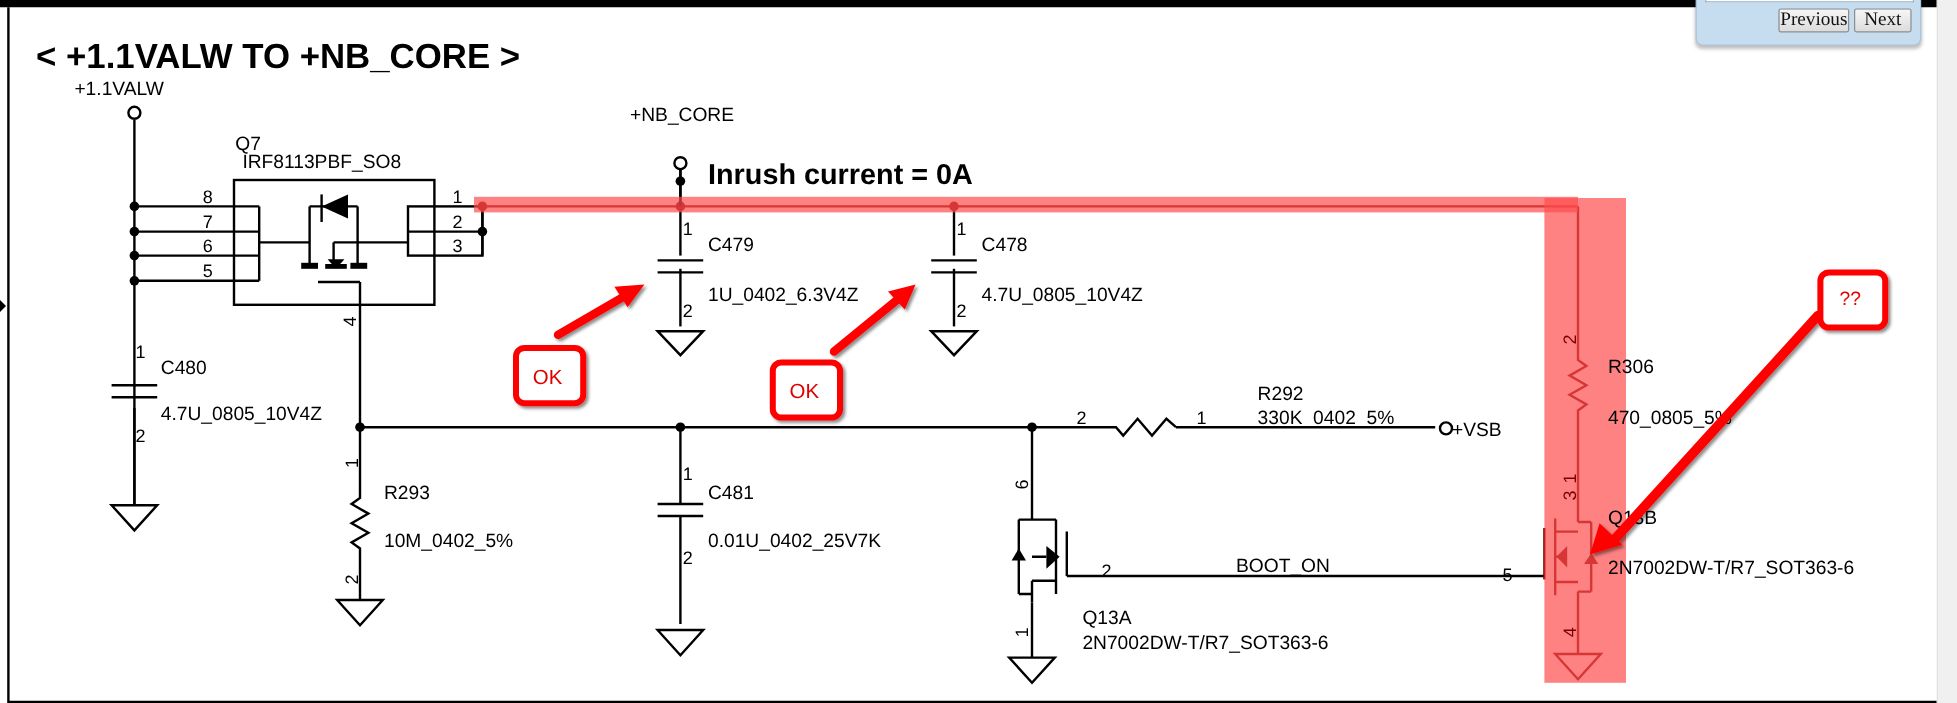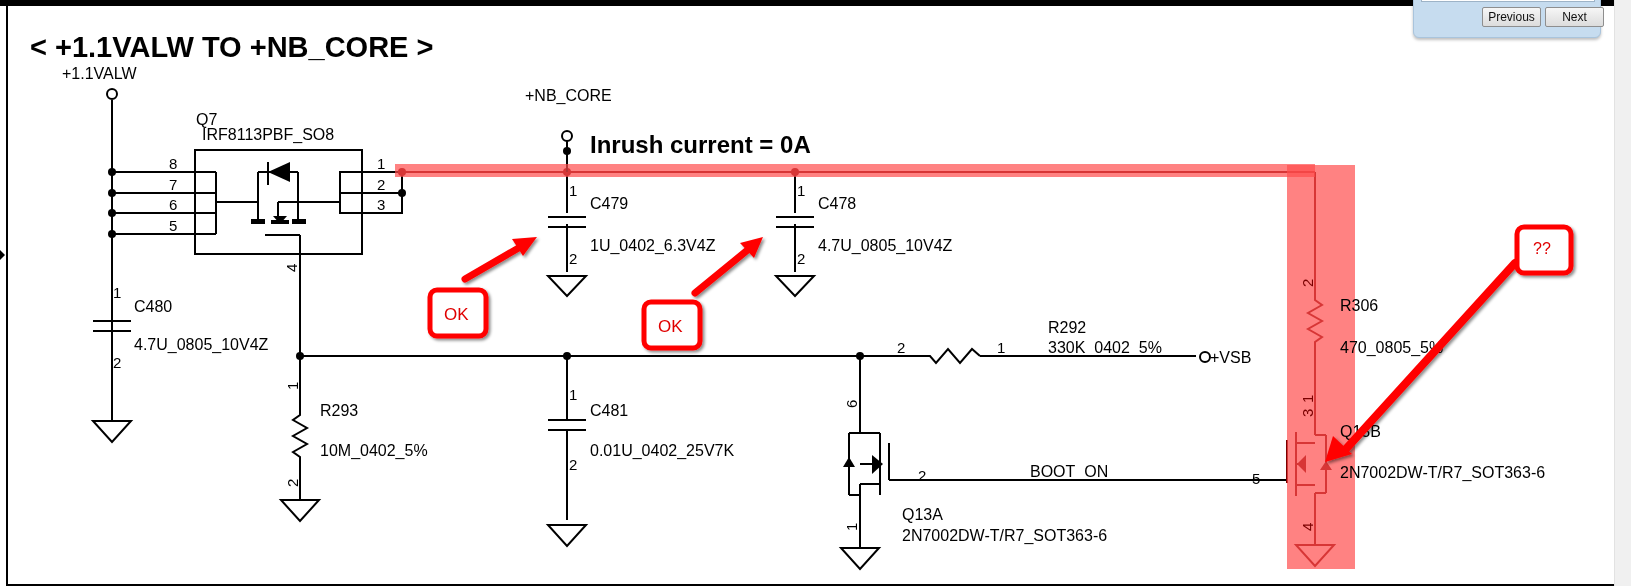--- a/index.html
+++ b/index.html
@@ -1,23 +1,23 @@
 <!DOCTYPE html>
 <html><head>
 <meta charset="utf-8">
 <style>
   html,body{margin:0;padding:0;background:#ffffff;}
   body{width:1631px;height:586px;position:relative;overflow:hidden;font-family:"Liberation Sans",sans-serif;}
   #stage{position:absolute;left:0;top:0;width:1631px;height:583px;}
   .scrollbar{position:absolute;left:1614px;top:0;width:17px;height:586px;background:#f0f0f0;border-left:1px solid #e2e2e2;}
   .findbar{position:absolute;left:1413px;top:-6px;width:186px;height:42px;background:#c6dcef;border:1px solid #a9c4dc;border-radius:0 0 6px 6px;box-shadow:0 2px 3px rgba(0,0,0,0.25);}
   .findbar .field{position:absolute;left:7px;top:0;width:172px;height:6px;background:#fff;border:1px solid #9db3c7;border-top:none;}
-  .findbar button{position:absolute;top:12px;height:20px;font-family:Liberation Sans, sans-serif;font-size:12px;background:linear-gradient(#f6f6f6,#dcdcdc);border:1px solid #8e8e8e;border-radius:2px;color:#111;padding:0;cursor:pointer;}
+  .findbar button{position:absolute;top:12px;height:20px;font-family:Liberation Serif, serif;font-size:16px;background:linear-gradient(#f6f6f6,#dcdcdc);border:1px solid #8e8e8e;border-radius:2px;color:#111;padding:0;cursor:pointer;}
   .btn-prev{left:68px;width:59px;}
-  .btn-next{left:131px;width:59px;}
+  .btn-next{left:131px;width:48px;}
   svg text{font-family:"Liberation Sans",sans-serif;}
 </style>
 </head>
 <body>
 
 <div id="stage">
 <svg width="1631" height="586" viewBox="0 0 1631 586" xmlns="http://www.w3.org/2000/svg">
   <defs>
     <filter id="sh" x="-20%" y="-20%" width="140%" height="140%">
       <feDropShadow dx="2" dy="2" stdDeviation="1.5" flood-color="#000" flood-opacity="0.45"></feDropShadow>

